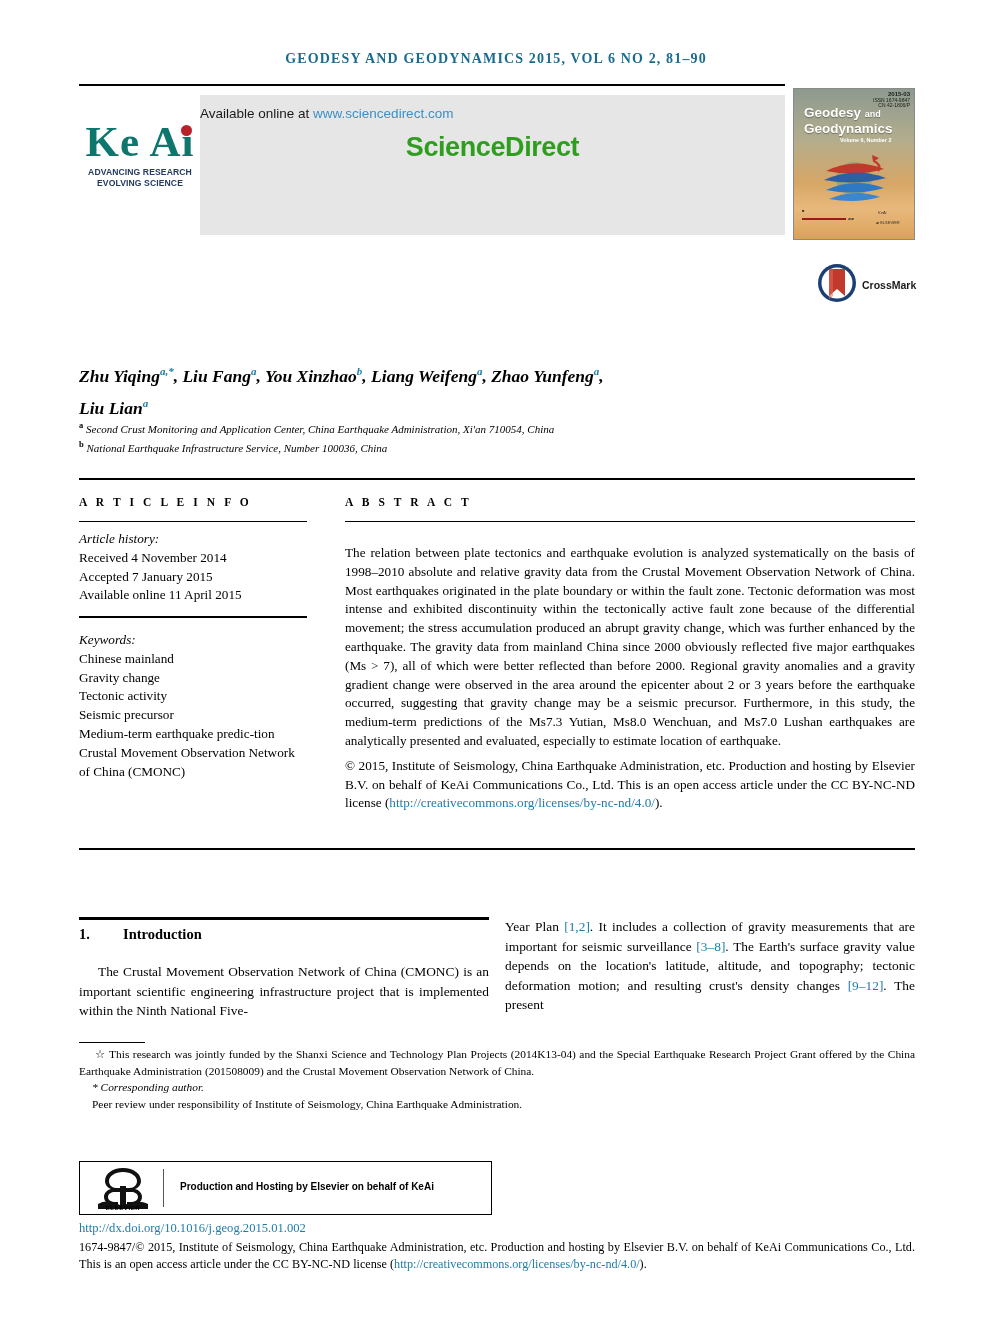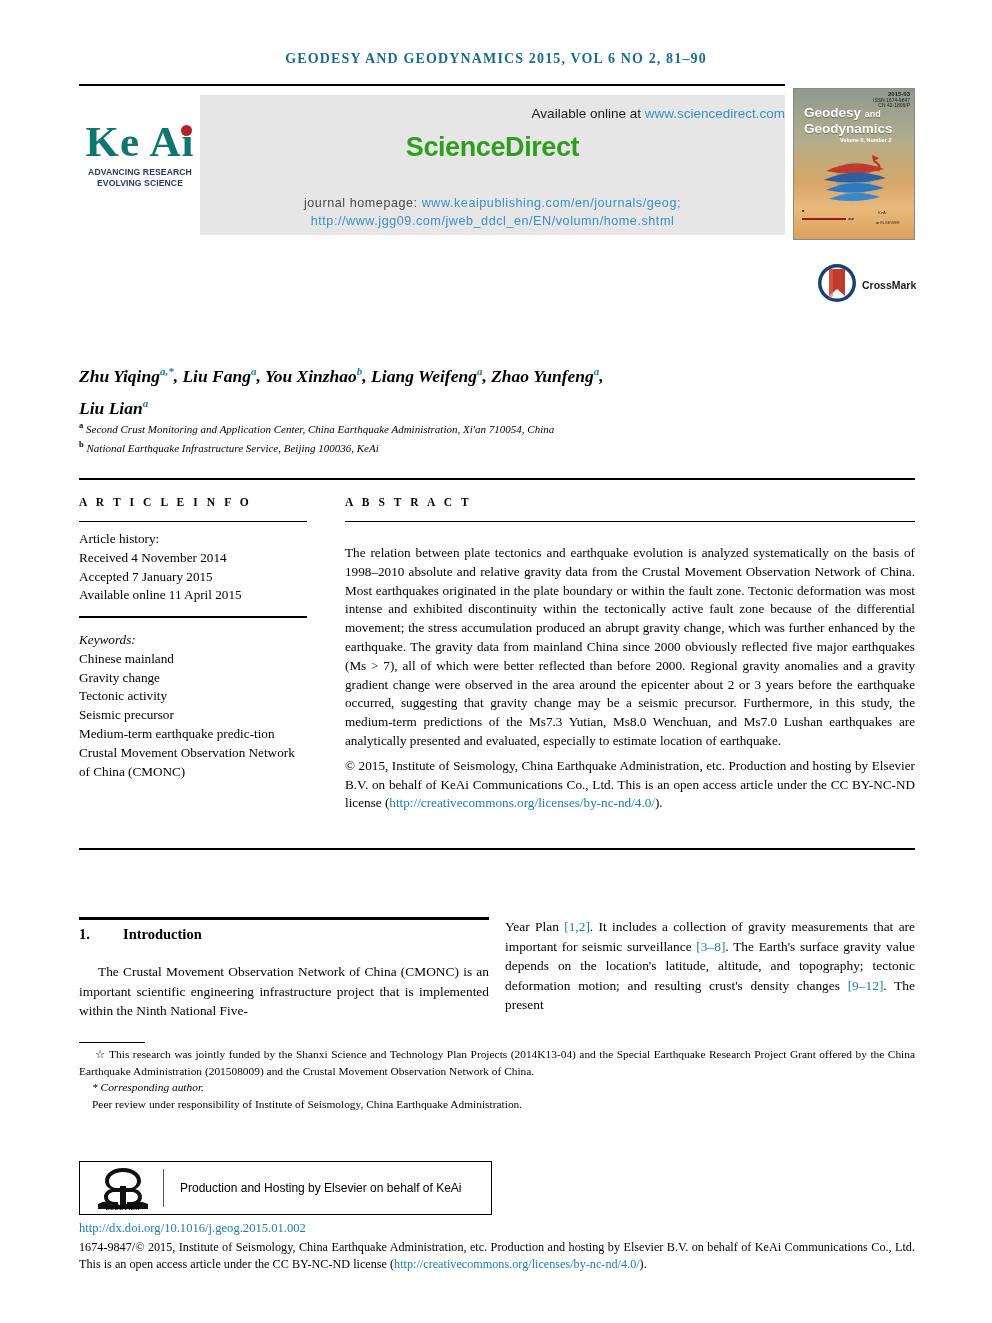--- a/index.html
+++ b/index.html
@@ -55,21 +55,21 @@
     position: absolute;
     left: 121px; top: 7px;
     width: 585px;
     height: 140px;
     background: #e6e6e6;
   }
   .avail-line {
     position: absolute;
     left: 0; top: 11px;
     width: 585px;
-    text-align: right;
+    text-align: left;
     font-family: "Liberation Sans", sans-serif;
     font-size: 13.5px;
     color: #1a1a1a;
   }
   .avail-line a {
     color: #3b8fc4;
     text-decoration: none;
   }
   .sciencedirect {
     position: absolute;
@@ -268,21 +268,21 @@
     color: #000;
   }
   .info-col {
     position: absolute;
     left: 79px; top: 530px;
     width: 228px;
     font-family: "Liberation Serif", serif;
     font-size: 13.2px;
     line-height: 18.8px;
   }
-  .info-col .hdr { }
+  .info-col .hdr { font-style: italic; }
   .kw-col {
     position: absolute;
     left: 79px; top: 631px;
     width: 228px;
     font-family: "Liberation Serif", serif;
     font-size: 13.2px;
     line-height: 18.8px;
   }
   .kw-col .hdr { font-style: italic; }
 
@@ -380,22 +380,22 @@
   .els-divider {
     position: absolute;
     left: 83px; top: 7px;
     width: 1px; height: 38px;
     background: #555;
   }
   .els-text {
     position: absolute;
     left: 100px; top: 19px;
     font-family: "Liberation Sans", sans-serif;
-    font-weight: normal;
-    font-size: 12px;
+    font-weight: bold;
+    font-size: 10px;
     color: #000;
   }
 
   .doi {
     position: absolute;
     left: 79px; top: 1221px;
     font-family: "Liberation Serif", serif;
     font-size: 12.6px;
     color: #1f7ba8;
   }
@@ -429,24 +429,20 @@
         <div>ADVANCING RESEARCH</div>
         <div>EVOLVING SCIENCE</div>
       </div>
     </div>
 
     <div class="masthead-grey">
       <div class="avail-line">
         <span>Available online at </span><a href="#">www.sciencedirect.com</a>
       </div>
       <div class="sciencedirect">ScienceDirect</div>
-      <div class="homepage">
-        <span>journal homepage: </span><span class="lnk">www.keaipublishing.com/en/journals/geog;</span><br>
-        <span class="lnk">http://www.jgg09.com/jweb_ddcl_en/EN/volumn/home.shtml</span>
-      </div>
     </div>
   </div>
 
   <div class="cover">
     <div class="cover-issue">
       <div class="big">2015-03</div>
       <div>ISSN 1674-9847</div>
       <div>CN 42-1806/P</div>
     </div>
     <div class="cover-title">
@@ -488,21 +484,21 @@
     <span><span>Zhu Yiqing</span><sup class="star">a,*</sup></span>,
     <span><span>Liu Fang</span><sup>a</sup></span>,
     <span><span>You Xinzhao</span><sup>b</sup></span>,
     <span><span>Liang Weifeng</span><sup>a</sup></span>,
     <span><span>Zhao Yunfeng</span><sup>a</sup></span>,<br>
     <span><span>Liu Lian</span><sup>a</sup></span>
   </div>
 
   <div class="affils">
     <div><sup>a</sup> <span>Second Crust Monitoring and Application Center, China Earthquake Administration, Xi'an 710054, China</span></div>
-    <div><sup>b</sup> <span>National Earthquake Infrastructure Service, Beijing 100036, KeAi</span></div>
+    <div><sup>b</sup> <span>National Earthquake Infrastructure Service, Number 100036, China</span></div>
   </div>
 
   <div class="rule-hdr" style="left:79px; top:478px; width:836px;"></div>
 
   <div class="sec-label" style="left:79px; top:496px;">A R T I C L E   I N F O</div>
   <div class="rule-thin" style="left:79px; top:521px; width:228px;"></div>
 
   <div class="info-col">
     <div class="hdr">Article history:</div>
     <div>Received 4 November 2014</div>

